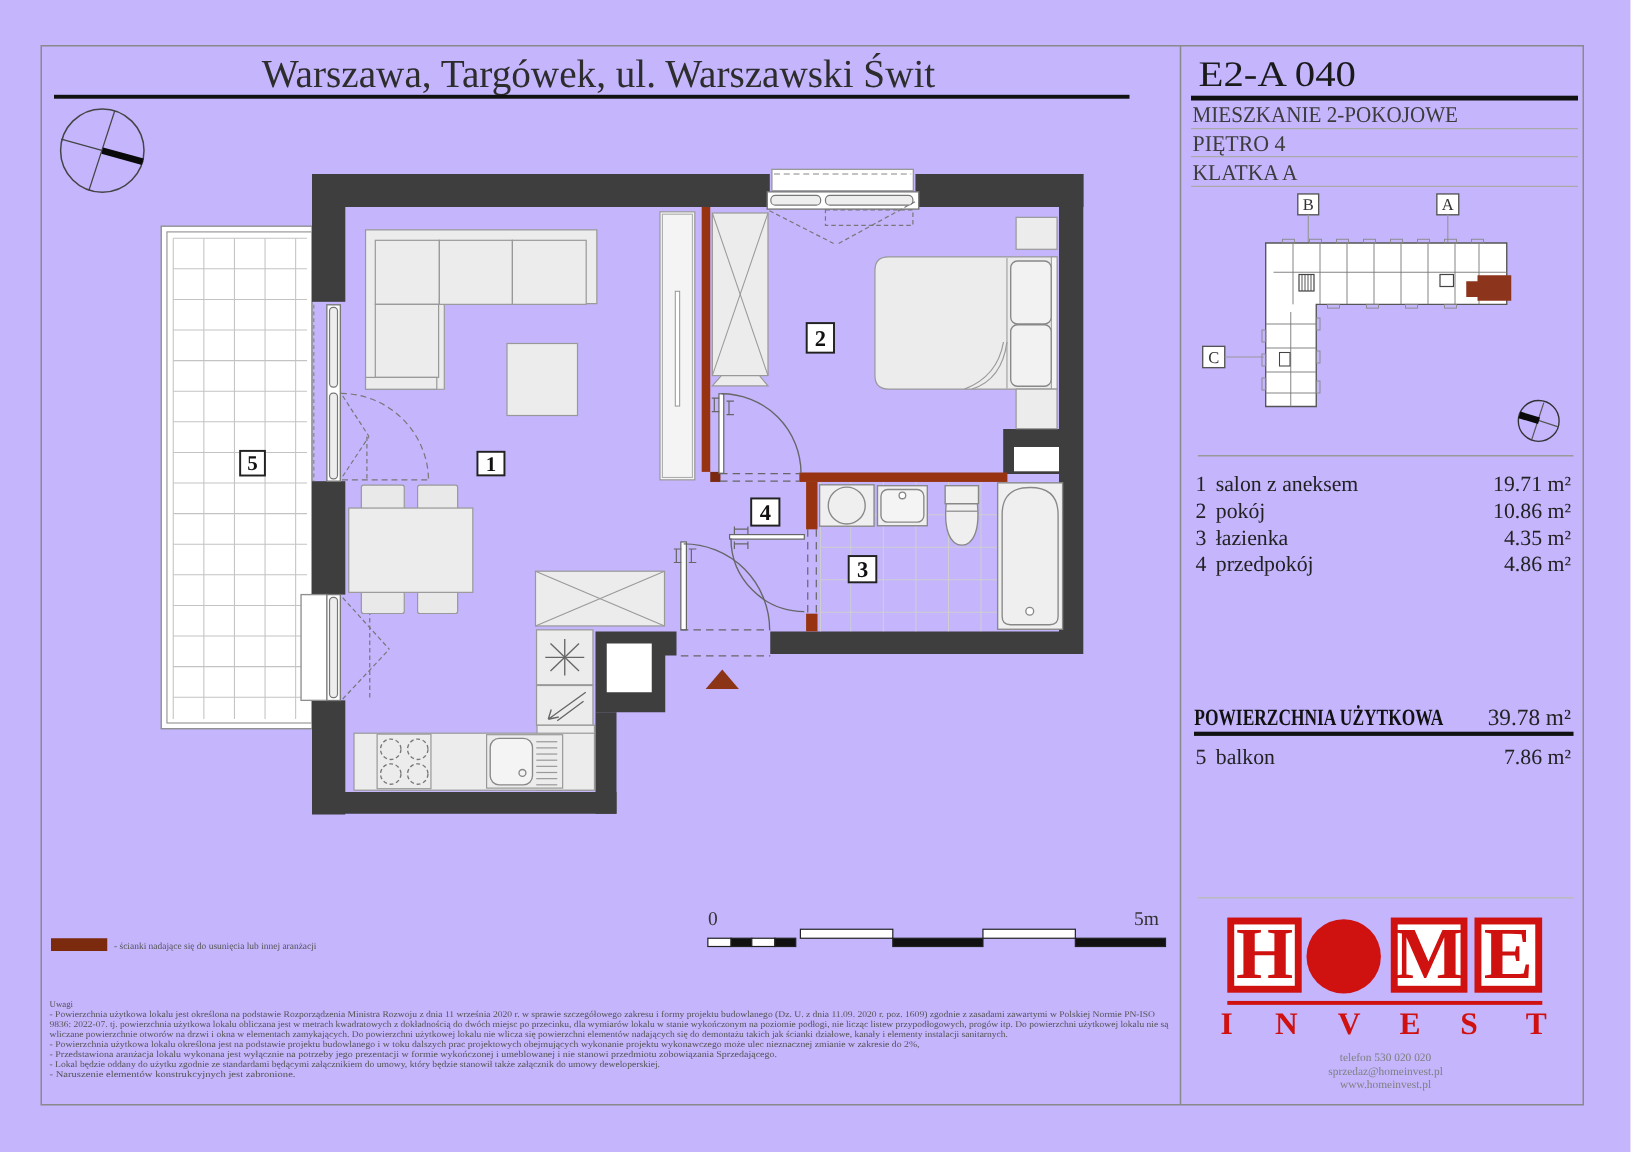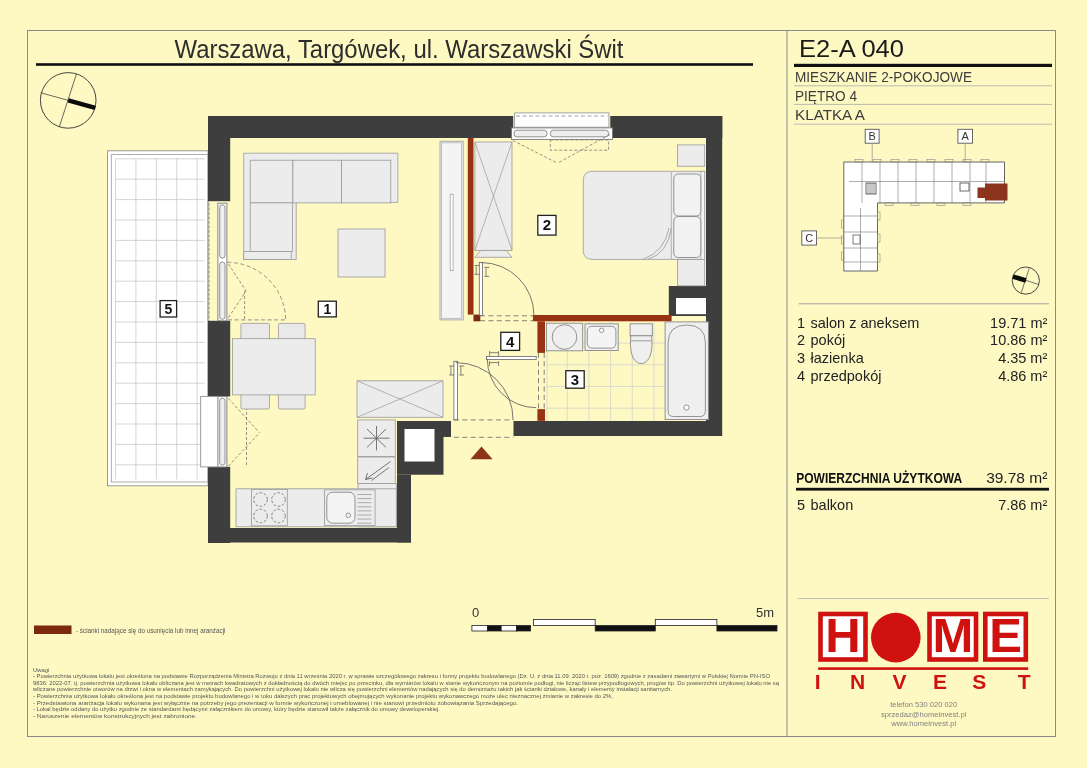--- a/index.html
+++ b/index.html
@@ -1,17 +1,17 @@
 <!DOCTYPE html>
 <html><head>
 <meta charset="utf-8">
 <style>
   html,body{margin:0;padding:0;background:#fff;}
-  #page{position:relative;width:1087px;height:768px;background:#fef9c3;overflow:hidden;
-        font-family:Liberation Sans, sans-serif;}
+  #page{position:relative;width:1087px;height:768px;background:#c4b5fd;overflow:hidden;
+        font-family:Liberation Serif, serif;}
   svg{position:absolute;left:0;top:0;}
 </style>
 </head>
 <body>
 <div id="page">
 <svg width="1087" height="768" viewBox="0 0 1087 768">
 
 <rect x="27.5" y="30.5" width="1028" height="706" fill="none" stroke="#8a8a8a" stroke-width="1"></rect>
 
 <line x1="787" y1="30.5" x2="787" y2="736.5" stroke="#8a8a8a" stroke-width="1"></line>

